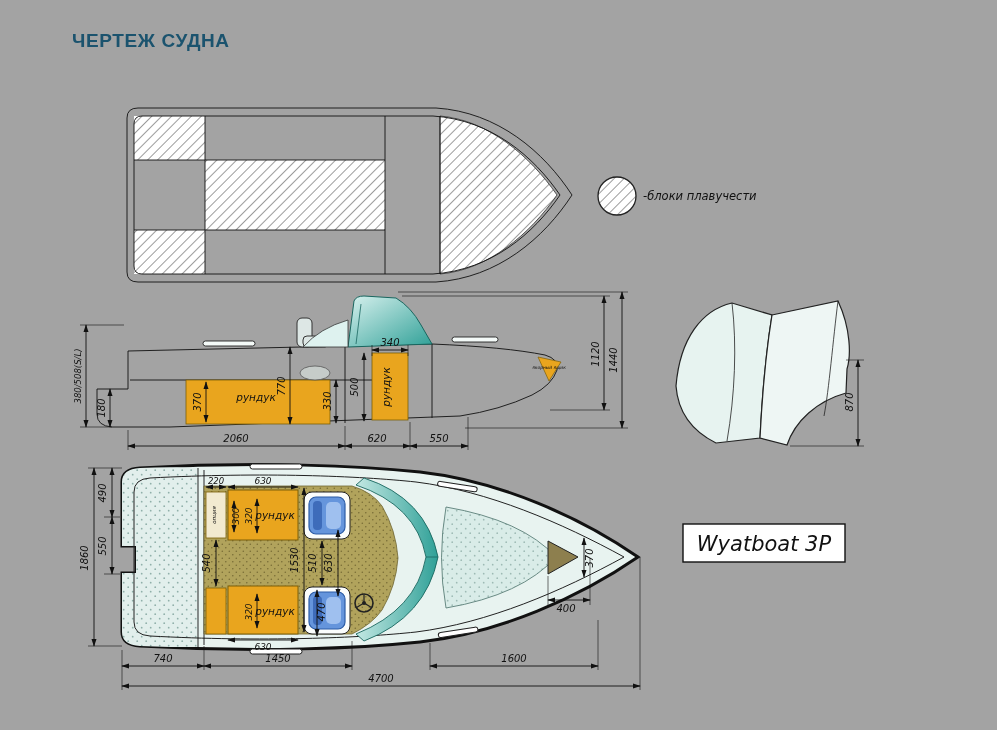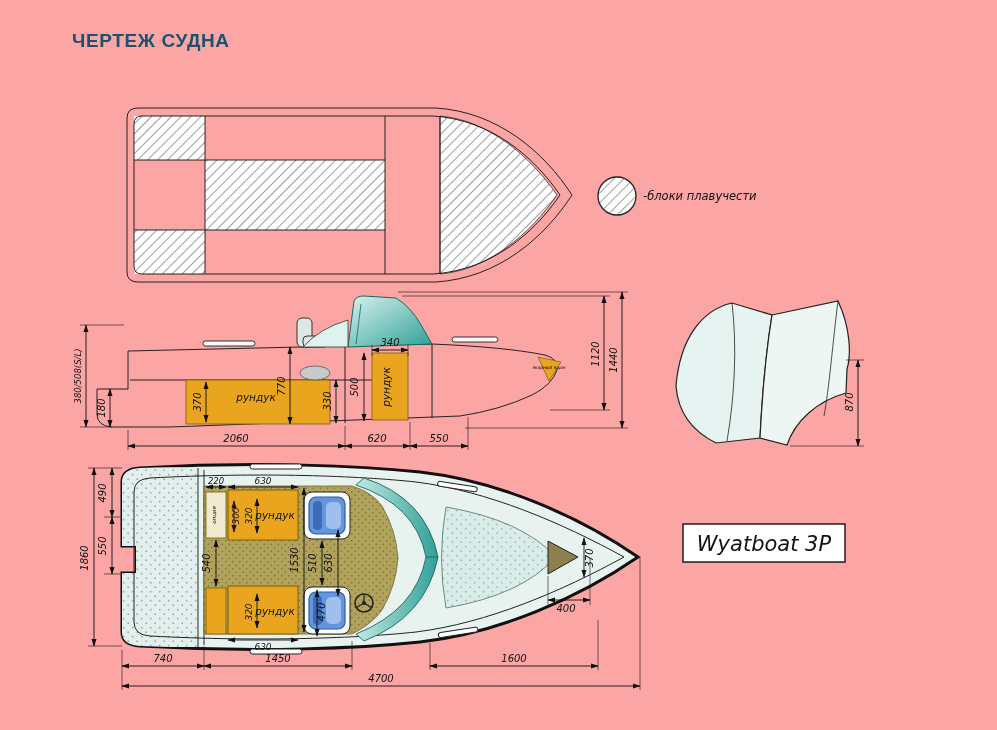--- a/index.html
+++ b/index.html
@@ -1,16 +1,16 @@
 <!DOCTYPE html>
 <html><head>
 <meta charset="utf-8">
 <style>
   html,body{margin:0;padding:0;background:#fff;}
-  .page{position:relative;width:997px;height:730px;background:#fca5a5;overflow:hidden;
+  .page{position:relative;width:997px;height:730px;background:#a3a3a3;overflow:hidden;
         font-family:"Liberation Sans",sans-serif;}
   .title{position:absolute;left:72px;top:30px;margin:0;font-size:19px;font-weight:600;
          letter-spacing:.6px;color:#1b536e;font-family:"Liberation Sans",sans-serif;}
   svg{position:absolute;left:0;top:0;}
   .dl{stroke:#111;stroke-width:.9;fill:none}
   .ext{stroke:#111;stroke-width:.6;fill:none}
   .thin{stroke:#111;stroke-width:.9;fill:none}
   text{fill:#111}
   .dim{font:italic 10px "DejaVu Sans",sans-serif}
   .dim-s{font:italic 9px "DejaVu Sans",sans-serif}

